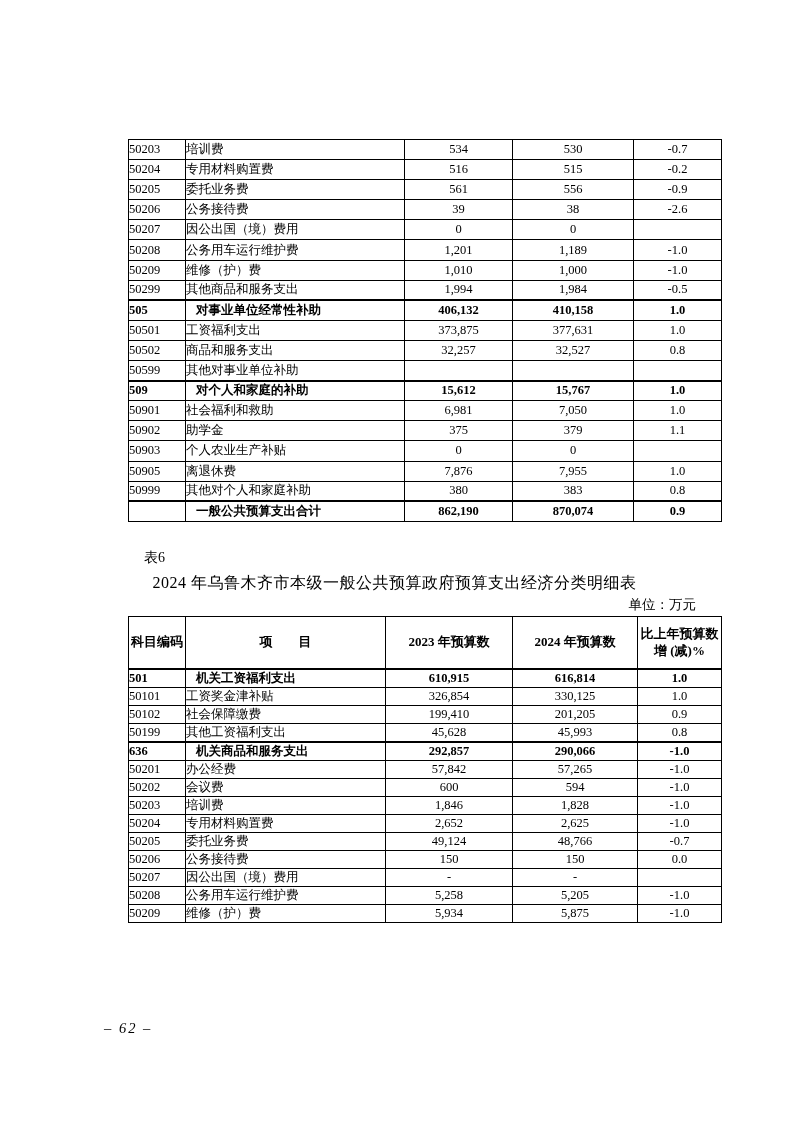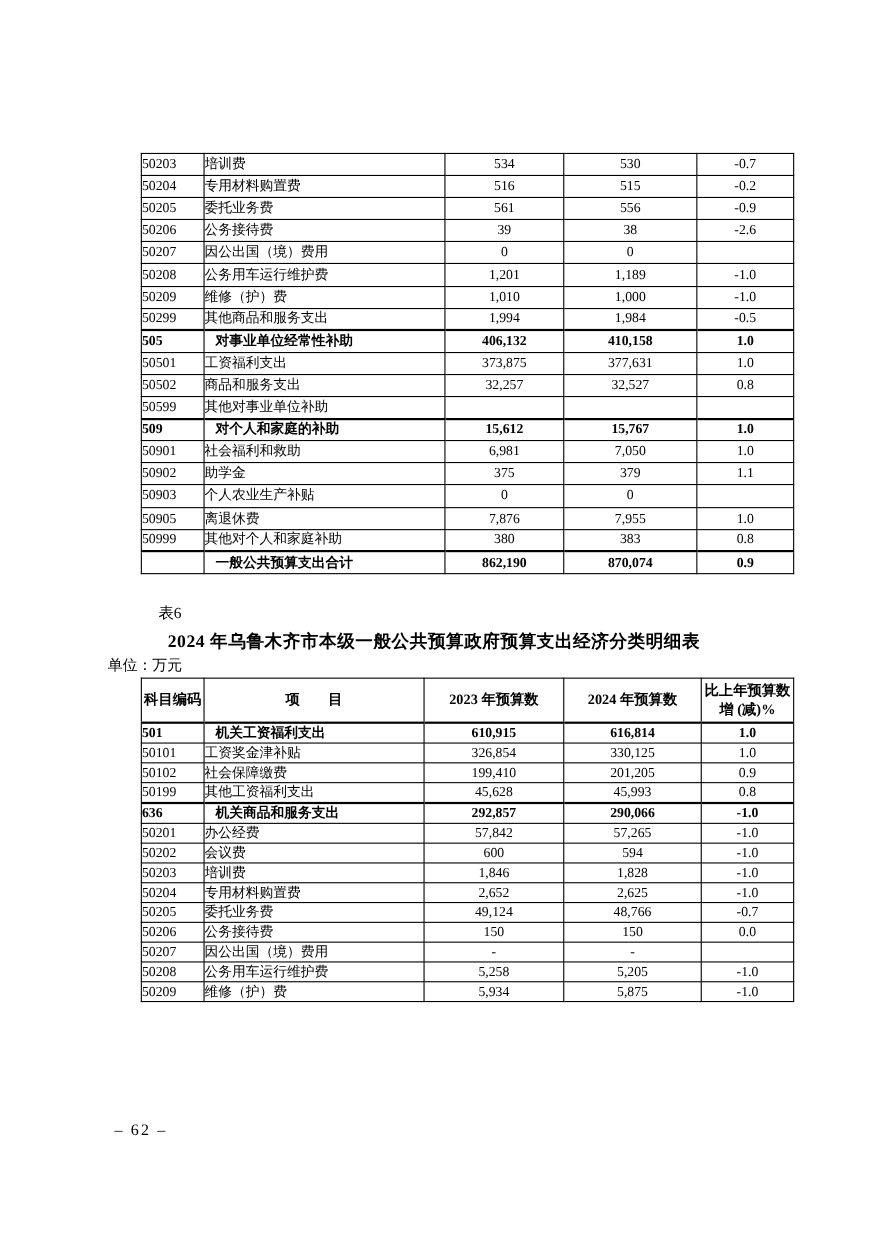--- a/index.html
+++ b/index.html
@@ -30,21 +30,21 @@
   table.budget td, table.budget th {
     border: 1px solid #000;
     padding: 0;
     overflow: hidden;
     white-space: nowrap;
     font-size: 12.5px;
     vertical-align: middle;
   }
   #table1 tr { height: 20.1px; }
   #table2 tbody tr { height: 15px; }
-  #table2 thead tr { height: 40px; }
+  #table2 thead tr { height: 52px; }
   #table2 thead th {
     font-weight: bold;
     font-size: 13px;
     text-align: center;
     line-height: 1.35;
     border-bottom-width: 2px;
     white-space: normal;
   }
   .col-code { text-align: left; padding-left: 4px; }
   .col-item { text-align: left; padding-left: 19px; }
@@ -56,35 +56,36 @@
     left: 104px; top: 549px;
     font-size: 14px;
     margin-left: 40px;
   }
   .table-title {
     position: absolute;
     left: 98px; top: 573px;
     width: 593px;
     text-align: center;
     font-size: 16px;
-    font-weight: bold;
+    font-weight: normal;
     letter-spacing: 0.5px;
   }
   .unit-note {
     position: absolute;
     left: 98px; top: 596px;
     width: 598px;
-    text-align: left;
+    text-align: right;
     font-size: 13.5px;
   }
   .page-number {
     position: absolute;
     left: 104px; top: 1020px;
     font-size: 14.5px;
     letter-spacing: 2px;
+    font-style: italic;
   }
 </style>
 </head>
 <body>
 
 <div class="page">
 
   <table class="budget" id="table1">
     <colgroup>
       <col style="width:57px">

